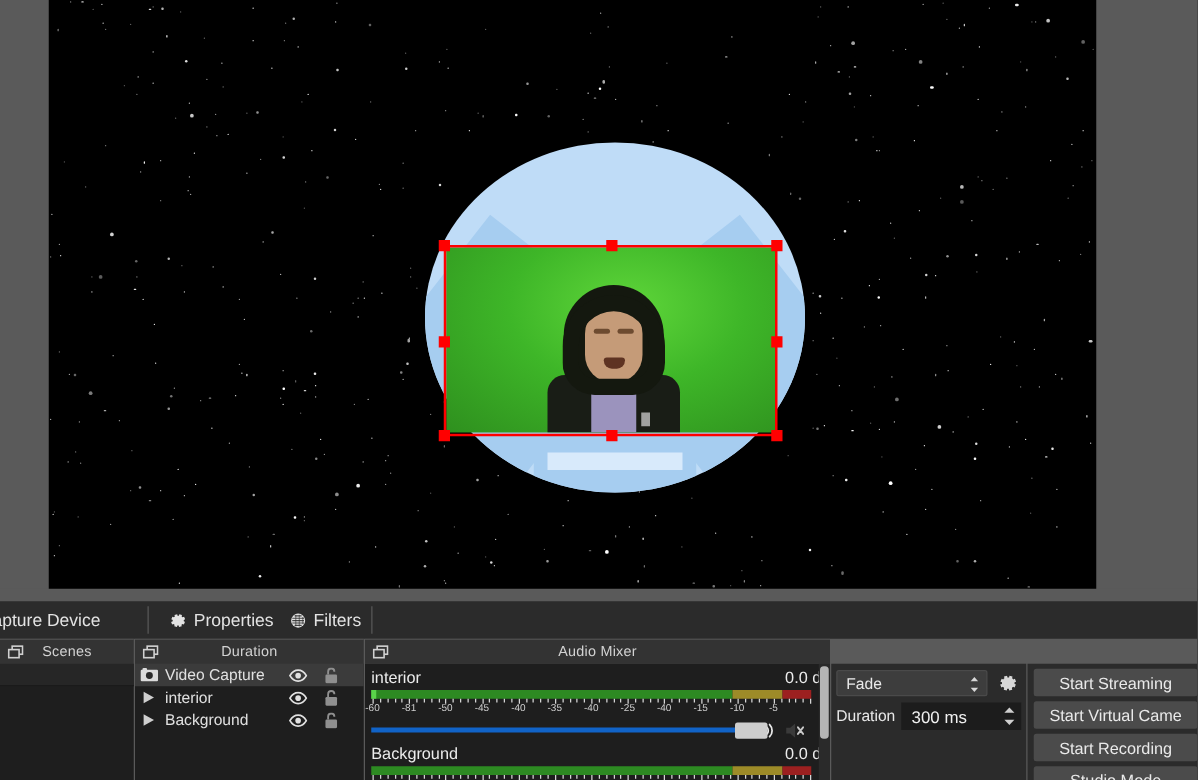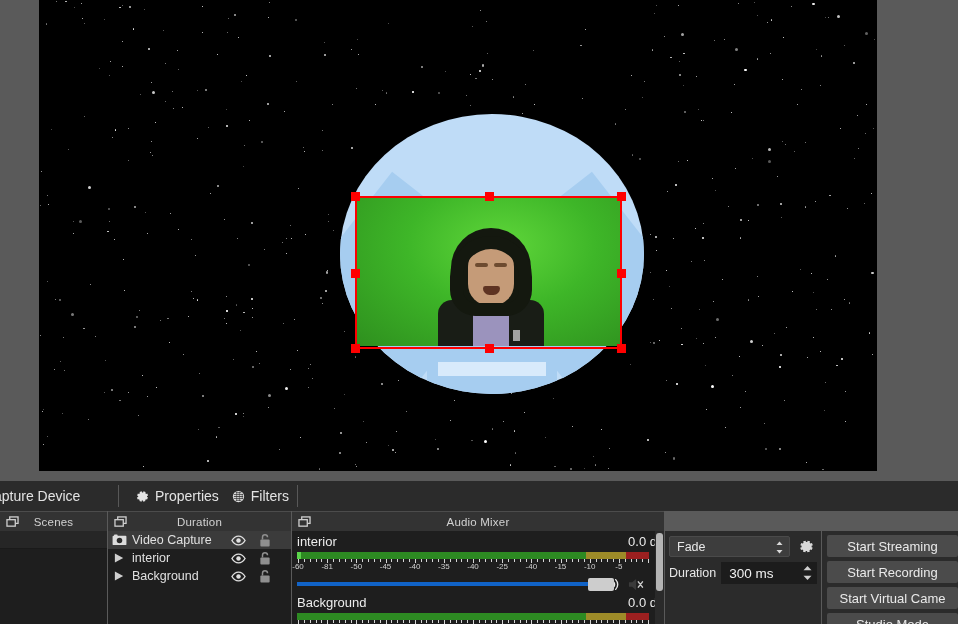--- a/index.html
+++ b/index.html
@@ -1116,18 +1116,18 @@
             <path d="M6.5 2l4 4.2h-8z" fill="#cfcfcf"></path>
             <path d="M6.5 16l-4-4.2h8z" fill="#cfcfcf"></path>
           </svg>
         </span>
       </div>
     </div>
   </div>
 
   <div class="dock-body" id="controls-body">
     <div class="ctrl-btn">Start Streaming</div>
+    <div class="ctrl-btn">Start Virtual Came</div>
     <div class="ctrl-btn">Start Recording</div>
-    <div class="ctrl-btn">Start Virtual Came</div>
     <div class="ctrl-btn">Studio Mode</div>
   </div>
 
 </div>
 
 </body></html>

